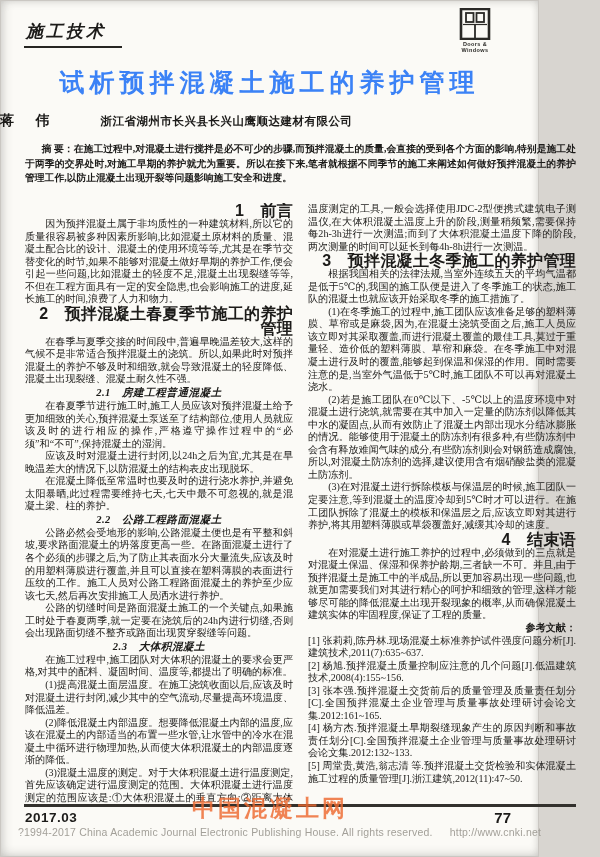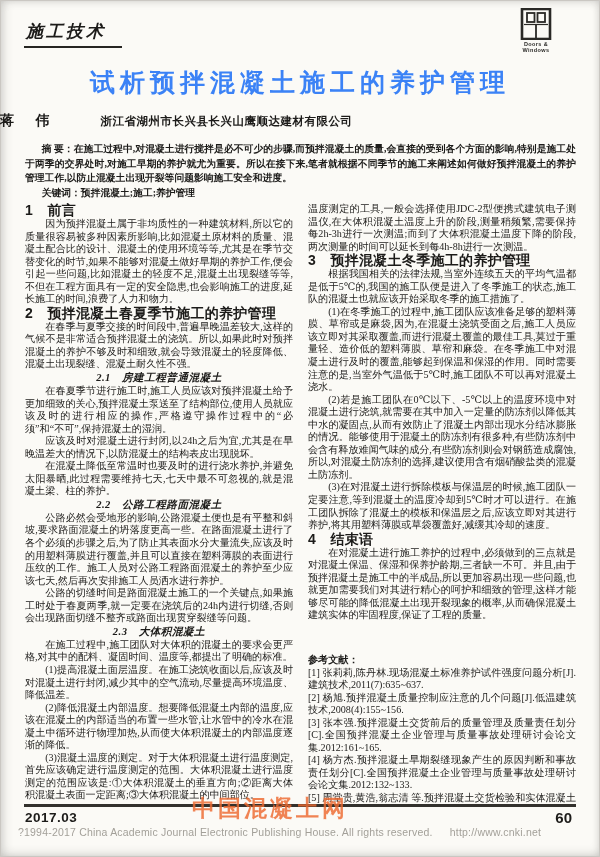--- a/index.html
+++ b/index.html
@@ -4,25 +4,26 @@
 <style>
   html,body{margin:0;padding:0;}
   body{
     width:600px;height:857px;position:relative;
     background:#d8d5d0;
     font-family:"Liberation Serif","DejaVu Serif",serif;
     color:#1c1b19;
     overflow:hidden;
   }
   .page{
-    position:absolute;left:0;top:0;width:600px;height:857px;
+    position:absolute;left:0;top:0;width:492px;height:857px;
     background:#fbfaf6;
     box-shadow:inset 0 0 0 1px #cac7c2, inset 5px 0 10px rgba(0,0,0,.10),
                inset -3px 0 7px rgba(0,0,0,.06), inset 0 -5px 10px rgba(0,0,0,.07),
                inset 0 4px 8px rgba(0,0,0,.05);
+    padding-left:47px;
   }
   
   .journal-tag{
     position:absolute;left:24px;top:20px;
     font-size:17px;font-weight:bold;font-style:italic;
     letter-spacing:3px;
     padding:0 16px 3px 2px;
     border-bottom:2px solid #262522;
     font-family:"DejaVu Serif","Liberation Serif",serif;
   }
@@ -61,30 +62,30 @@
   
   .columns{
     position:absolute;left:25px;top:203px;width:551px;height:600px;
     display:flex;gap:15px;overflow:hidden;
   }
   .col{width:268px;height:600px;overflow:hidden;
     font-size:10.1px;line-height:12.55px;text-align:justify;}
   .blk{margin:0;}
   .blk-h1{
     font-family:"Liberation Sans","DejaVu Sans",sans-serif;
-    font-weight:bold;font-size:14px;line-height:15px;
-    text-align:left;letter-spacing:.3px;
+    font-weight:bold;font-size:16px;line-height:15px;
+    text-align:right;letter-spacing:.3px;
   }
   .blk-h2{
     font-weight:bold;font-style:italic;font-size:10.6px;line-height:14px;
     text-align:center;letter-spacing:.5px;
   }
   .blk-p{text-indent:2em;}
   .blk-pcont{text-indent:0;}
-  .blk-refhead{font-weight:bold;text-align:left;margin-top:32px;}
+  .blk-refhead{font-weight:bold;text-align:right;}
   .blk-ref{text-indent:0;}
   
   .footer-rule{
     position:absolute;left:24px;top:804px;width:552px;height:0;
     border-top:3px solid #33312d;
   }
   .footer-issue{
     position:absolute;left:25px;top:810px;
     font-family:"Liberation Sans","DejaVu Sans",sans-serif;
     font-size:13.5px;font-weight:bold;letter-spacing:.5px;text-align:center;
@@ -130,21 +131,20 @@
 
   <div class="paper-title">试析预拌混凝土施工的养护管理</div>
 
   <div class="byline">
     <span class="author">蒋 伟</span>
     <span class="affiliation">浙江省湖州市长兴县长兴山鹰顺达建材有限公司</span>
   </div>
 
   <div class="abstract-block">
     <p class="abstract-p">摘 要：在施工过程中,对混凝土进行搅拌是必不可少的步骤,而预拌混凝土的质量,会直接的受到各个方面的影响,特别是施工处于两季的交界处时,对施工早期的养护就尤为重要。所以在接下来,笔者就根据不同季节的施工来阐述如何做好预拌混凝土的养护管理工作,以防止混凝土出现开裂等问题影响施工安全和进度。</p>
-    <p class="keywords-p">关键词：预拌混凝土;施工;养护管理</p>
   </div>
 
   <div class="columns">
     <div class="col">
         <div class="blk blk-h1">1　前言</div>
         <div class="blk blk-p">因为预拌混凝土属于非均质性的一种建筑材料,所以它的质量很容易被多种因素所影响,比如混凝土原材料的质量、混凝土配合比的设计、混凝土的使用环境等等,尤其是在季节交替变化的时节,如果不能够对混凝土做好早期的养护工作,便会引起一些问题,比如混凝土的轻度不足,混凝土出现裂缝等等,不但在工程方面具有一定的安全隐患,也会影响施工的进度,延长施工的时间,浪费了人力和物力。</div>
         <div class="blk blk-h1">2　预拌混凝土春夏季节施工的养护管理</div>
         <div class="blk blk-p">在春季与夏季交接的时间段中,普遍早晚温差较大,这样的气候不是非常适合预拌混凝土的浇筑。所以,如果此时对预拌混凝土的养护不够及时和细致,就会导致混凝土的轻度降低、混凝土出现裂缝、混凝土耐久性不强。</div>
         <div class="blk blk-h2">2.1　房建工程普通混凝土</div>
         <div class="blk blk-p">在春夏季节进行施工时,施工人员应该对预拌混凝土给予更加细致的关心,预拌混凝土泵送至了结构部位,使用人员就应该及时的进行相应的操作,严格遵守操作过程中的“必须”和“不可”,保持混凝土的湿润。</div>
@@ -174,21 +174,21 @@
         <div class="blk blk-ref">[3] 张本强.预拌混凝土交货前后的质量管理及质量责任划分[C].全国预拌混凝土企业管理与质量事故处理研讨会论文集.2012:161~165.</div>
         <div class="blk blk-ref">[4] 杨方杰.预拌混凝土早期裂缝现象产生的原因判断和事故责任划分[C].全国预拌混凝土企业管理与质量事故处理研讨会论文集.2012:132~133.</div>
         <div class="blk blk-ref">[5] 周堂贵,黄浩,翁志清 等.预拌混凝土交货检验和实体混凝土施工过程的质量管理[J].浙江建筑,2012(11):47~50.</div>
       </div>
   </div>
 
   <div class="footer-rule"></div>
 
   <div class="footer-issue">2017.03</div>
 
-  <div class="footer-page">60</div>
+  <div class="footer-page">77</div>
 
   <div class="footer-copyright">
     <span>?1994-2017 China Academic Journal Electronic Publishing House. All rights reserved.</span>
     <span class="copyright-url">http://www.cnki.net</span>
   </div>
 
   <div class="watermark" style="color: rgb(238, 106, 48); opacity: 0.82;">中国混凝土网</div>
 
 </div>
 

